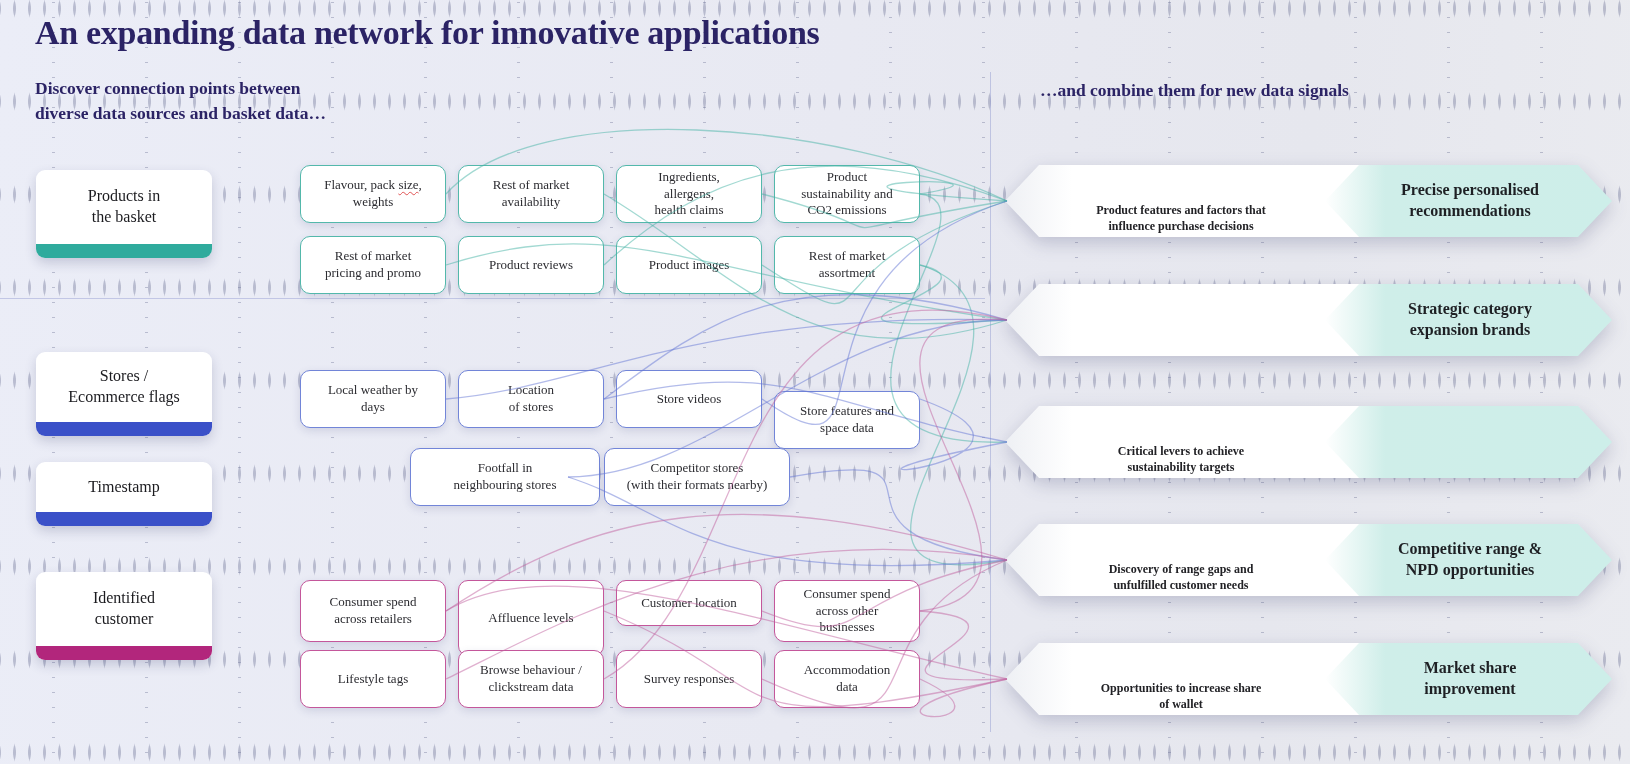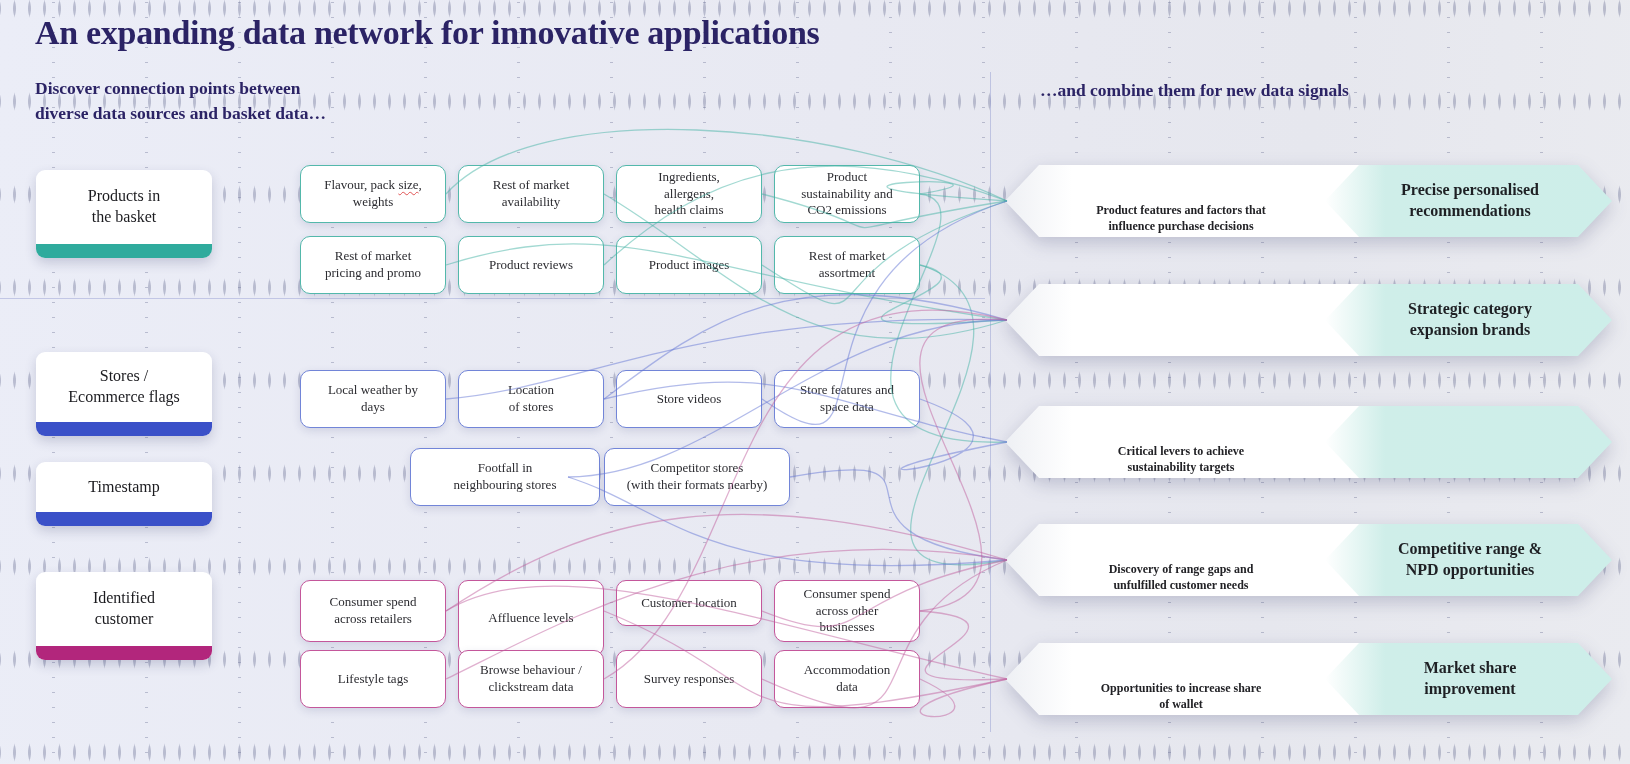--- a/index.html
+++ b/index.html
@@ -126,21 +126,21 @@
       <span class="lbl">Local weather by
 days</span>
     </div>
   <div class="mbox blue" style="left:458px;top:370px">
       <span class="lbl">Location
 of stores</span>
     </div>
   <div class="mbox blue" style="left:616px;top:370px">
       <span class="lbl">Store videos</span>
     </div>
-  <div class="mbox blue" style="left:774px;top:370px">
+  <div class="mbox blue" style="left:774px;top:391px">
       <span class="lbl">Store features and
 space data</span>
     </div>
   <div class="mbox blue" style="left:410px;top:448px;width:190px">
       <span class="lbl">Footfall in
 neighbouring stores</span>
     </div>
   <div class="mbox blue" style="left:604px;top:448px;width:186px">
       <span class="lbl">Competitor stores
 (with their formats nearby)</span>

